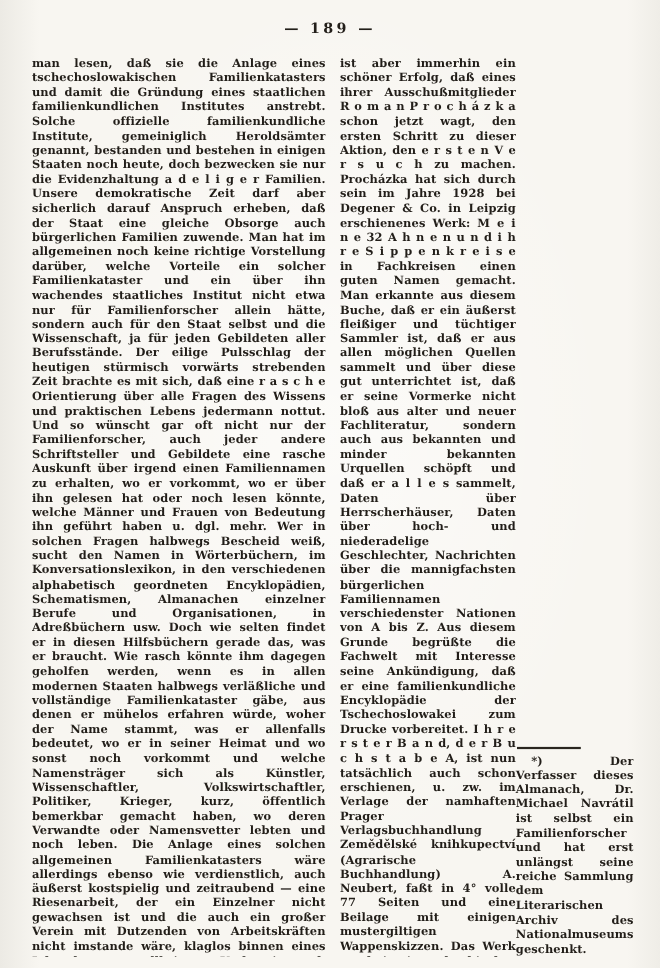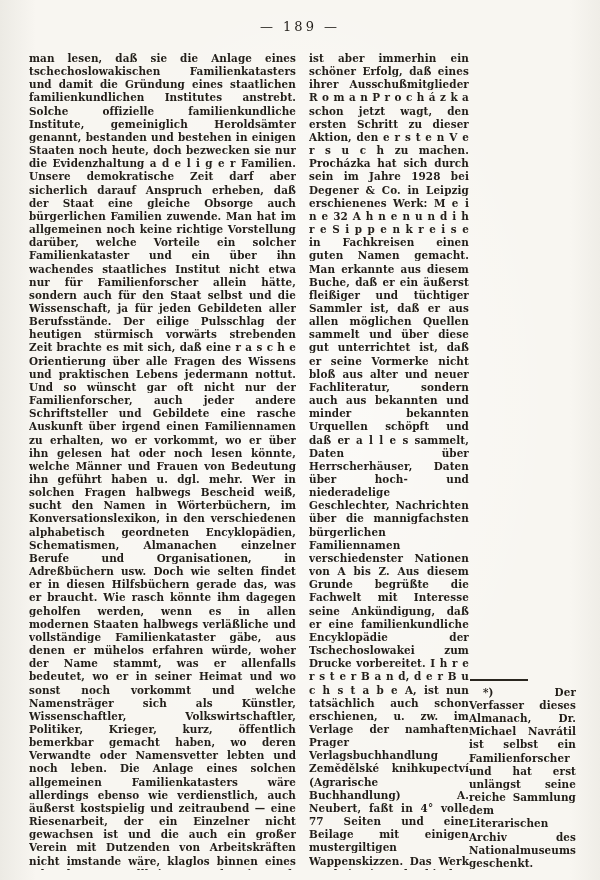--- a/index.html
+++ b/index.html
@@ -18,21 +18,21 @@
     font-family: "DejaVu Serif", "Liberation Serif", serif;
     color: #221e19;
   }
   .page-number {
     position: absolute;
     top: 19px;
     left: 0;
     width: 100%;
     text-align: center;
     font-size: 13px;
-    font-weight: 400;
+    font-weight: 700;
     letter-spacing: 3px;
   }
   .columns {
     position: absolute;
     top: 52px;
     left: 29px;
     width: 547px;
     height: 818px;
     display: flex;
     gap: 13px;

